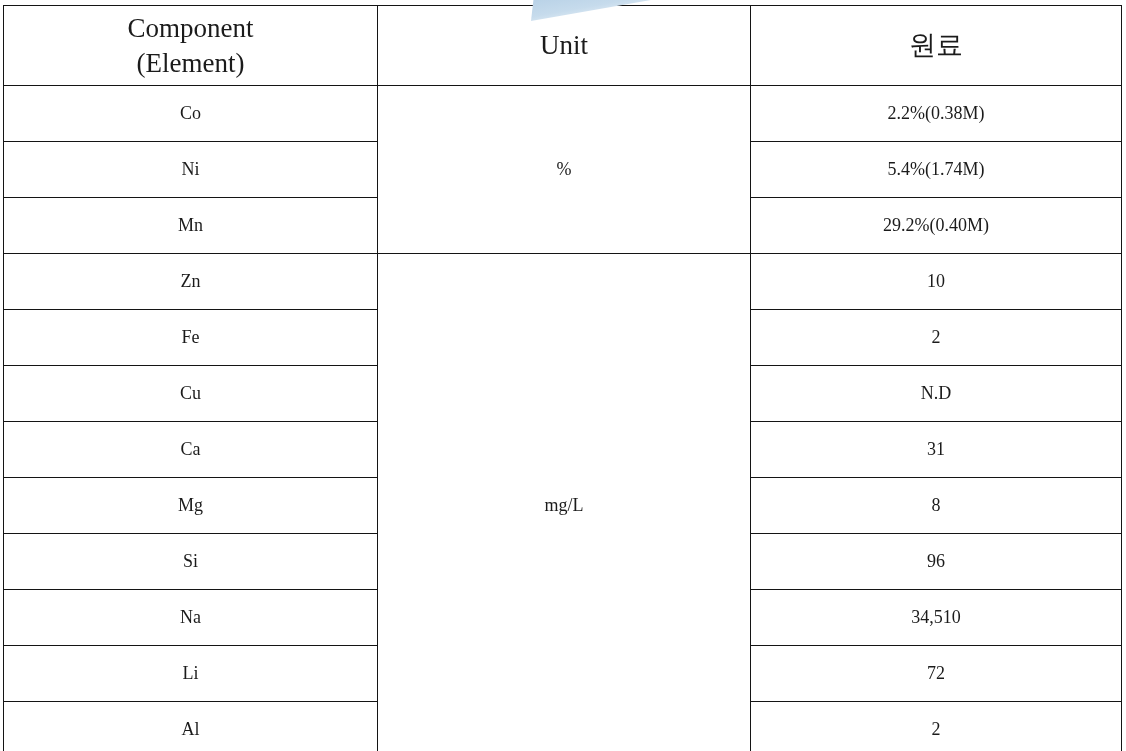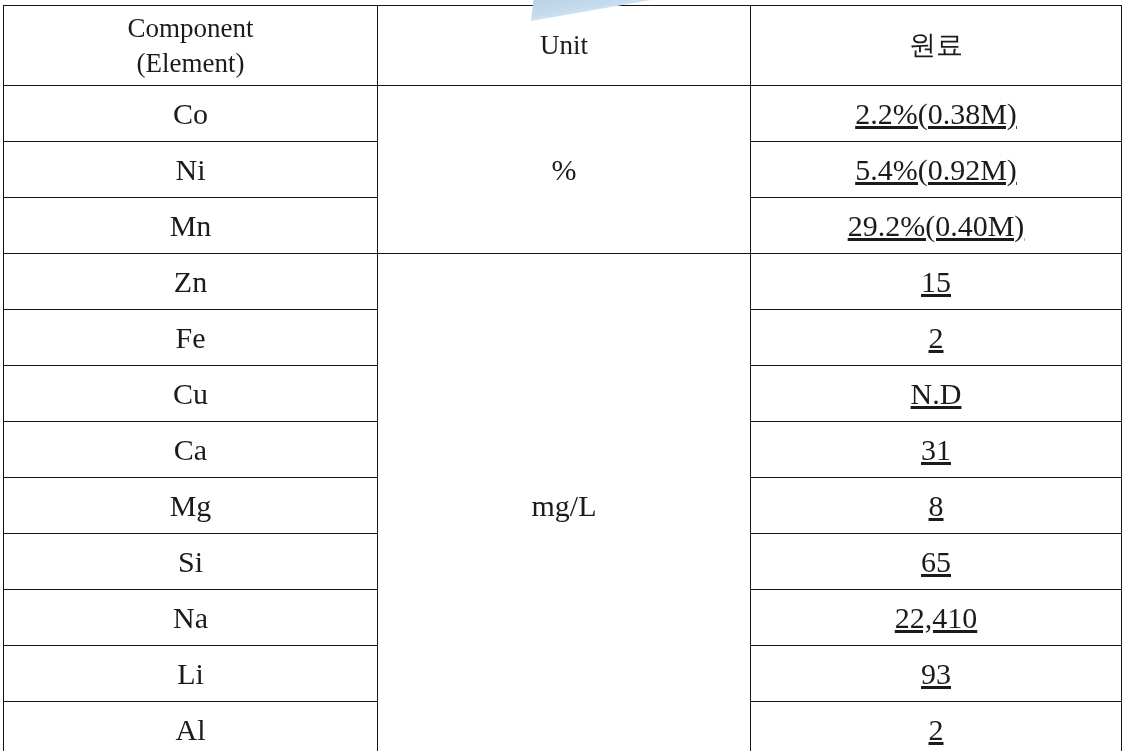--- a/index.html
+++ b/index.html
@@ -72,31 +72,30 @@
   .col-comp { width: 374px; }
   .col-unit { width: 373px; }
   .col-val  { width: 371px; }
 
   .hdr-two-line span {
     display: block;
   }
 
   table.data-table tbody td {
     height: 55px;
-    font-size: 30px;
+    font-size: 18px;
     text-align: center;
   }
 
   td.unit-cell {
     font-size: 25px;
   }
 
   td.value-cell {
     font-size: 25px;
-    text-decoration: underline;
   }
 
   td.element-cell {
     font-size: 26px;
   }
 </style>
 </head>
 <body>
 
 <div id="page">
@@ -123,32 +122,32 @@
       <tbody>
 
         <tr>
           <td class="element-cell">Co</td>
           <td class="unit-cell" rowspan="3">%</td>
           <td class="value-cell">2.2%(0.38M)</td>
         </tr>
 
         <tr>
           <td class="element-cell">Ni</td>
-          <td class="value-cell">5.4%(0.92M)</td>
+          <td class="value-cell">5.4%(1.74M)</td>
         </tr>
 
         <tr>
           <td class="element-cell">Mn</td>
           <td class="value-cell">29.2%(0.40M)</td>
         </tr>
 
         <tr>
           <td class="element-cell">Zn</td>
           <td class="unit-cell" rowspan="9">mg/L</td>
-          <td class="value-cell">15</td>
+          <td class="value-cell">10</td>
         </tr>
 
         <tr>
           <td class="element-cell">Fe</td>
           <td class="value-cell">2</td>
         </tr>
 
         <tr>
           <td class="element-cell">Cu</td>
           <td class="value-cell">N.D</td>
@@ -159,31 +158,31 @@
           <td class="value-cell">31</td>
         </tr>
 
         <tr>
           <td class="element-cell">Mg</td>
           <td class="value-cell">8</td>
         </tr>
 
         <tr>
           <td class="element-cell">Si</td>
-          <td class="value-cell">65</td>
+          <td class="value-cell">96</td>
         </tr>
 
         <tr>
           <td class="element-cell">Na</td>
-          <td class="value-cell">22,410</td>
+          <td class="value-cell">34,510</td>
         </tr>
 
         <tr>
           <td class="element-cell">Li</td>
-          <td class="value-cell">93</td>
+          <td class="value-cell">72</td>
         </tr>
 
         <tr>
           <td class="element-cell">Al</td>
           <td class="value-cell">2</td>
         </tr>
 
       </tbody>
     </table>
   </div>

